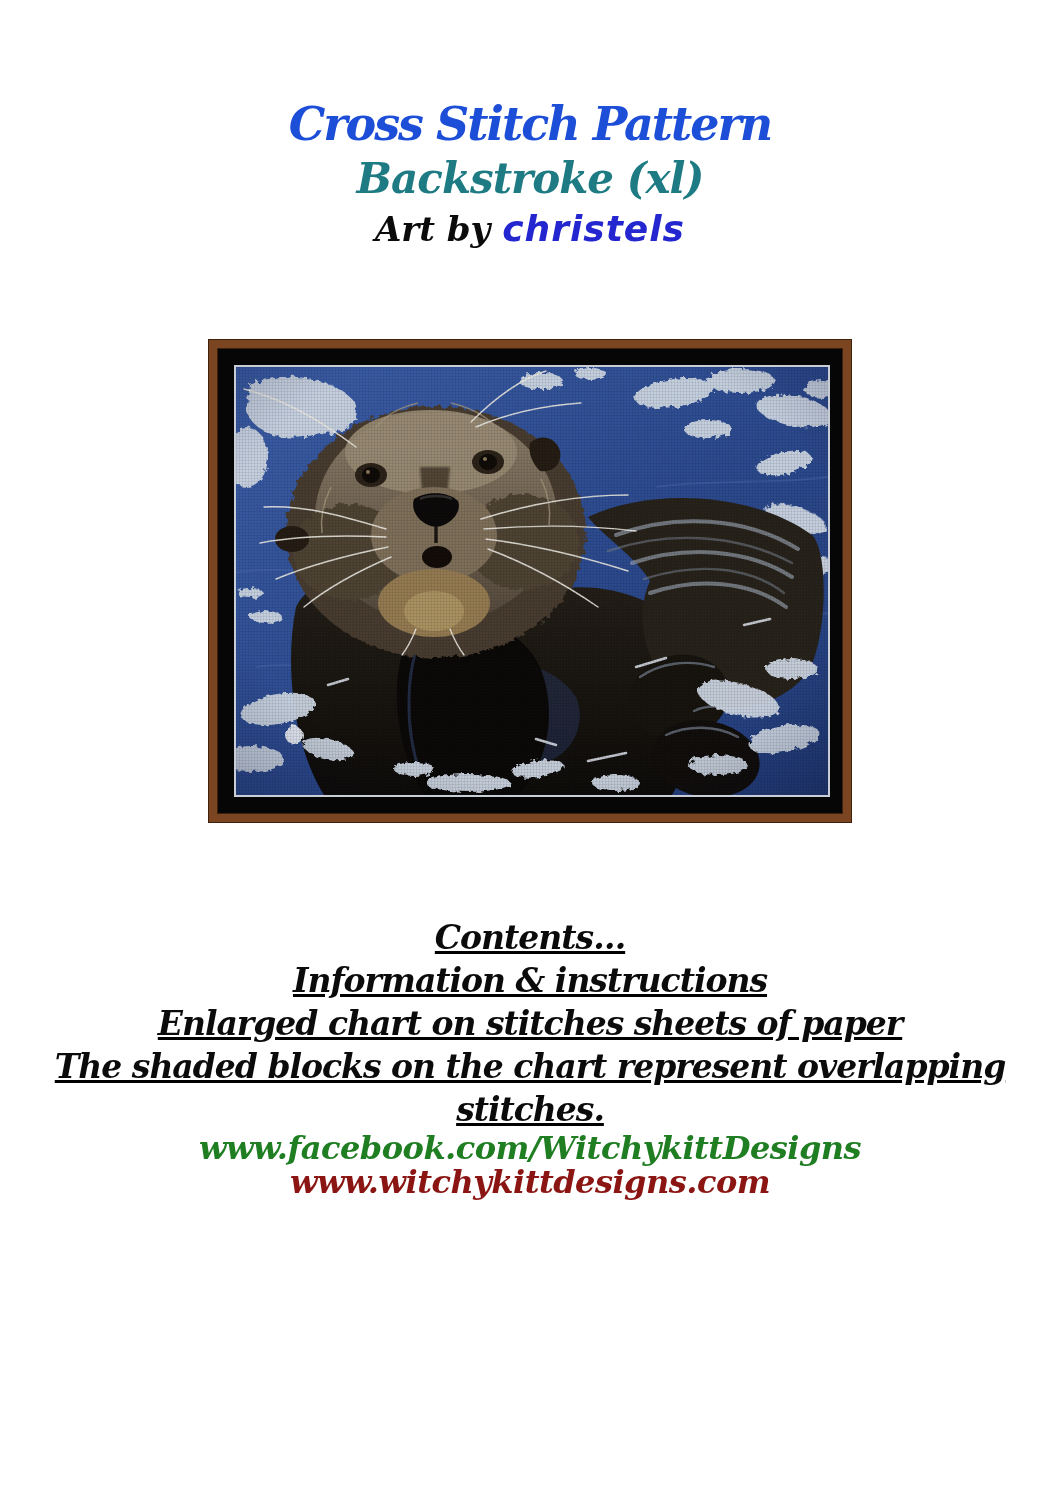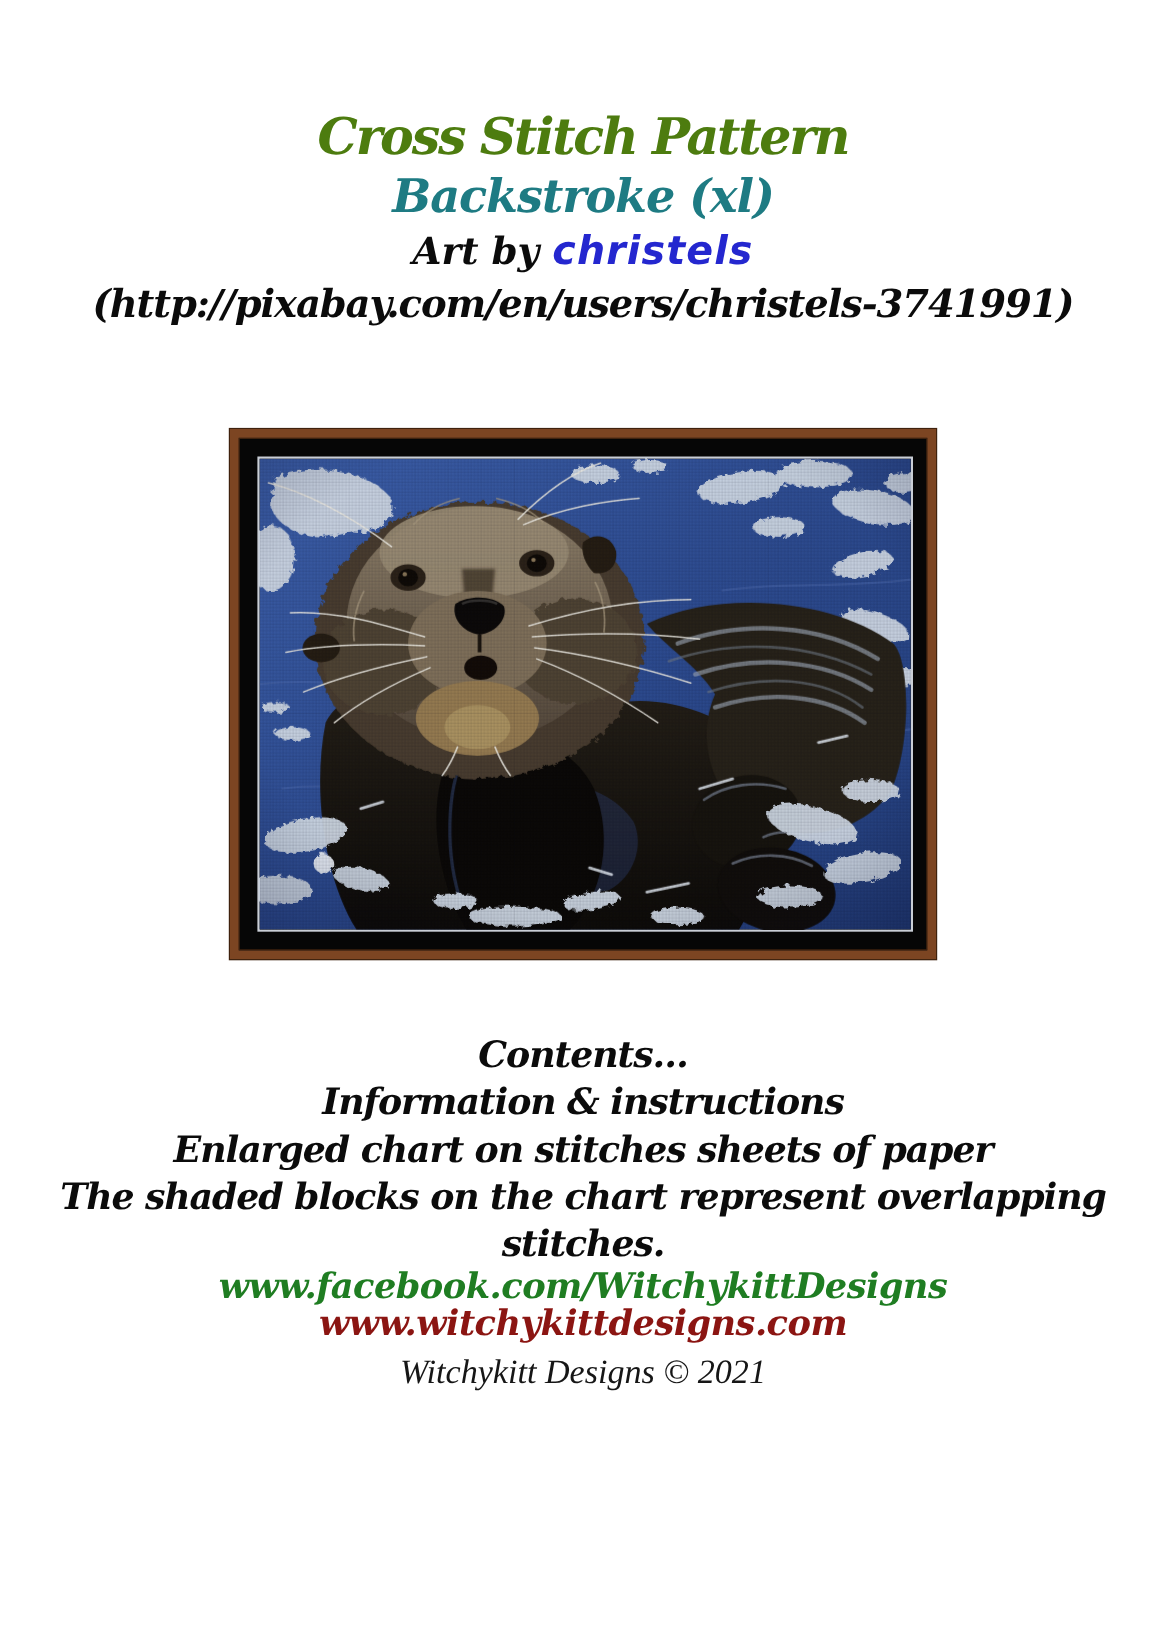--- a/index.html
+++ b/index.html
@@ -6,21 +6,21 @@
   body{
     width:1060px;height:1500px;background:#ffffff;overflow:hidden;
     font-family:"DejaVu Serif", serif;
     -webkit-font-smoothing:antialiased;
   }
   .page{width:1060px;height:1500px;position:relative;text-align:center;}
 
   
   .title{
     margin-top:96px;font-size:46px;line-height:56px;font-weight:bold;font-style:italic;
-    letter-spacing:-2px;color:#4d7c0f;
+    letter-spacing:-2px;color:#1d4ed8;
   }
   .subtitle{
     font-size:42px;line-height:54px;font-weight:bold;font-style:italic;
     letter-spacing:-1px;color:var(--subtitle-teal);
   }
   .credit{
     font-size:35px;line-height:44px;font-weight:bold;font-style:italic;
     letter-spacing:-1px;color:#0b0b0b;
   }
   .artby{font-size:34px;line-height:46px;font-weight:bold;font-style:italic;color:#0b0b0b;}
@@ -36,21 +36,21 @@
   
   .frame{
     width:592px;margin:88px auto 0;padding:17px;background:var(--frame-mat-black);
     border:8px solid var(--frame-brown);
     box-shadow:0 0 0 1px #3f220e, inset 0 0 0 1px #3f220e;
     line-height:0;
   }
   .frame svg{border:2px solid #c9ced6;display:inline-block;}
 
   
-  .contents{margin-top:65px;}
+  .contents{margin-top:94px;text-decoration:underline;}
   .contents-line{
     font-size:33px;line-height:43px;font-weight:bold;font-style:italic;
     letter-spacing:-1px;color:#0b0b0b;
   }
   .linkline{font-size:32px;line-height:34px;font-weight:bold;font-style:italic;letter-spacing:-0.5px;}
   .link{border-bottom:3px solid var(--link-underline-blue);text-decoration:none;display:inline-block;}
   .link.website{color:var(--website-red);}
   .link.facebook{color:var(--facebook-green);}
   .copyright{
     margin-top:6px;font-family:"Liberation Serif", serif;font-style:italic;font-weight:normal;
@@ -58,21 +58,20 @@
   }
 </style>
 </head>
 <body>
 
 <div class="page">
 
   <div class="title">Cross Stitch Pattern</div>
   <div class="subtitle">Backstroke (xl)</div>
   <div class="artby"><span>Art by</span>&nbsp;<span class="artist">christels</span></div>
-  <div class="source-url">(http://pixabay.com/en/users/christels-3741991)</div>
 
   <div class="frame">
     <svg width="592" height="428" viewBox="0 0 592 428" xmlns="http://www.w3.org/2000/svg">
       <defs>
         <linearGradient id="waterGrad" x1="0" y1="0" x2="1" y2="1">
           <stop offset="0" stop-color="#3b5da6"></stop>
           <stop offset="0.5" stop-color="#2c4a8e"></stop>
           <stop offset="1" stop-color="#223c78"></stop>
         </linearGradient>
         <linearGradient id="headGrad" x1="0" y1="0" x2="0" y2="1">
@@ -242,16 +241,15 @@
     <div class="contents-line">Information &amp; instructions</div>
     <div class="contents-line">Enlarged chart on stitches sheets of paper</div>
     <div class="contents-line">The shaded blocks on the chart represent overlapping stitches.</div>
 
     <div class="linkline">
       <a class="link facebook" href="#">www.facebook.com/WitchykittDesigns</a>
     </div>
     <div class="linkline">
       <a class="link website" href="#">www.witchykittdesigns.com</a>
     </div>
-    <div class="copyright">Witchykitt Designs © 2021</div>
   </div>
 
 </div>
 
 </body></html>

